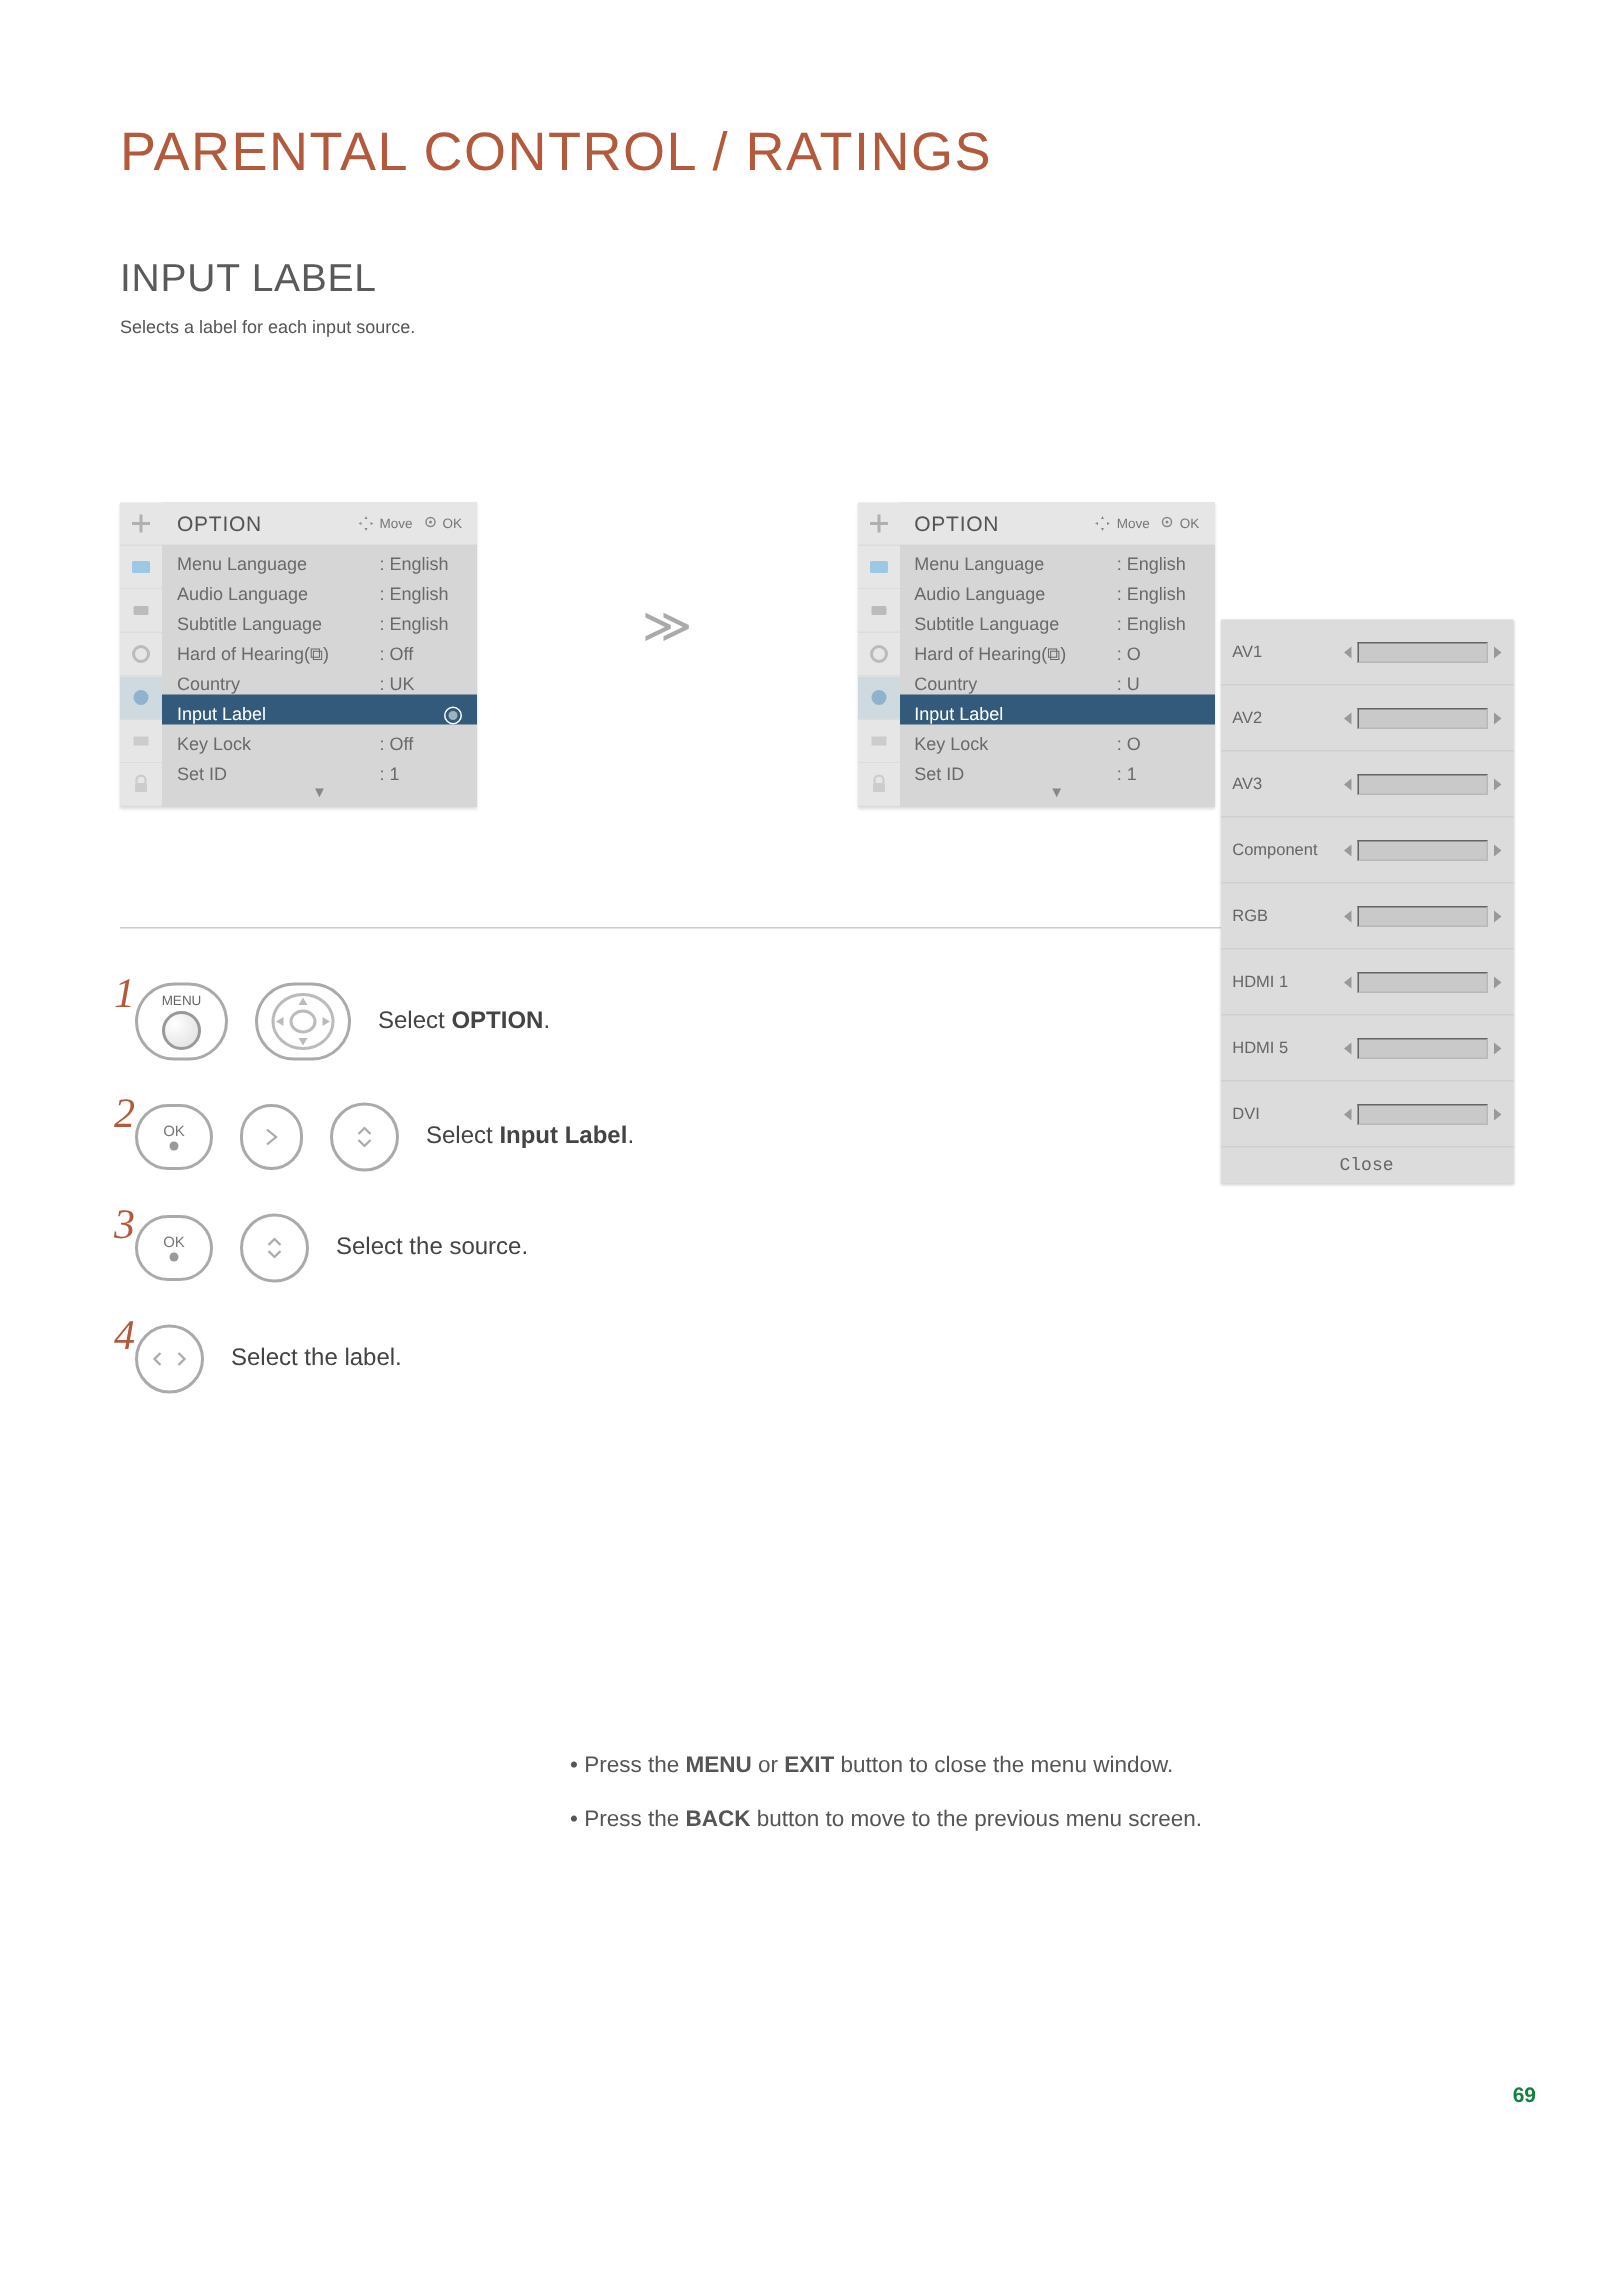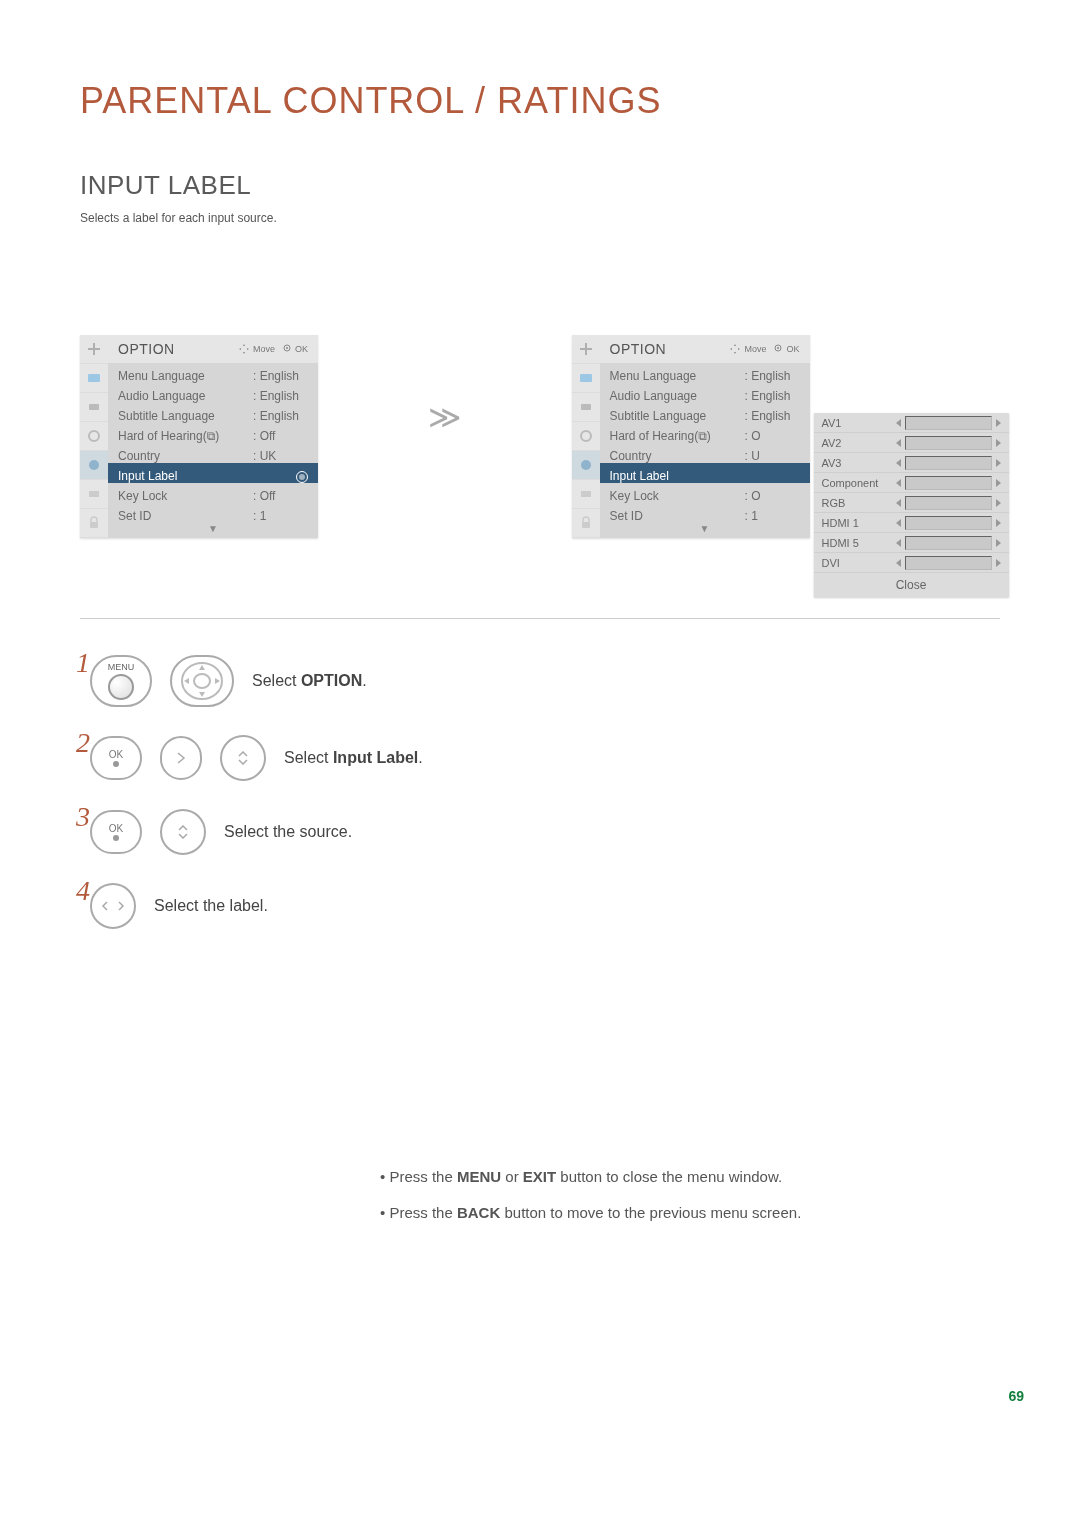--- a/index.html
+++ b/index.html
@@ -135,40 +135,41 @@
     width: 195px;
     box-shadow: 0 1px 2px rgba(0,0,0,0.2);
     background: #dcdcdc;
     font-size: 11px;
     color: #666;
   }
   .popup-row {
     display: flex;
     align-items: center;
     height: 19px;
-    padding: 0 8px;
+    padding: 12px 8px;
     border-bottom: 1px solid #cfcfcf;
     gap: 4px;
   }
   .popup-row .pname { width: 70px; }
   .popup-row .pbox {
     flex: 1;
     height: 12px;
     background: #c9c9c9;
     border: 1px inset #b8b8b8;
   }
   .popup-row .ptri-l, .popup-row .ptri-r {
     width: 0; height: 0; border-top: 4px solid transparent; border-bottom: 4px solid transparent;
   }
   .popup-row .ptri-l { border-right: 5px solid #999; }
   .popup-row .ptri-r { border-left: 5px solid #999; }
   .popup-close {
     text-align: center;
     padding: 5px 0;
     font-size: 12px;
+    font-family: Liberation Mono, monospace;
   }
 
   .second-panel-wrap { position: relative; }
 
   hr.divider {
     border: none;
     border-top: 1px solid #ccc;
     margin: 0 0 36px 0;
   }
 

